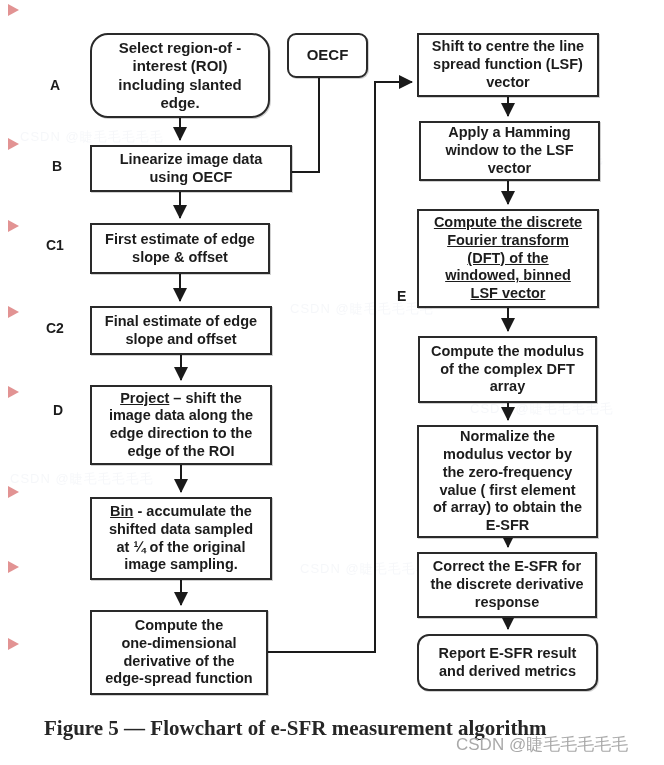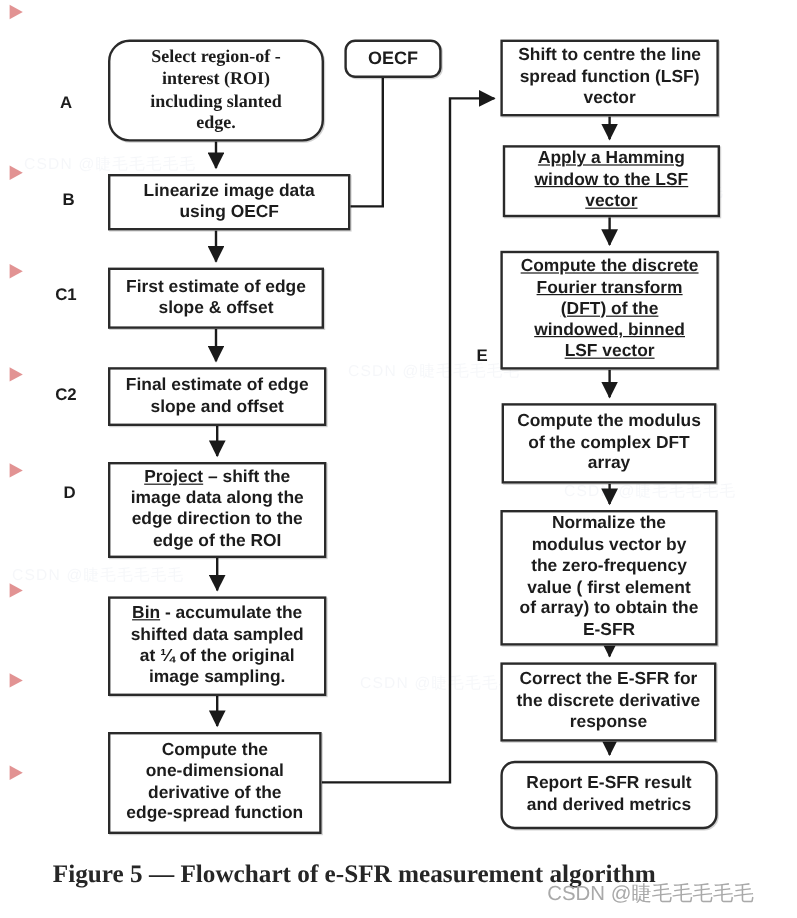--- a/index.html
+++ b/index.html
@@ -11,21 +11,21 @@
   .node{
     position:absolute;box-sizing:border-box;
     border:2px solid #2a2a2a;background:#ffffff;
     display:flex;align-items:center;justify-content:center;
     text-align:center;font-weight:bold;color:#1c1c1c;
     font-size:14.5px;line-height:1.22;padding:4px 6px;
     box-shadow:1px 1px 0 rgba(0,0,0,0.18);
     z-index:3;
   }
   .node span{white-space:pre-line;}
-  .rounded-lg{border-radius:18px;font-family:Liberation Serif, serif;}
+  .rounded-lg{border-radius:18px;}
   .rounded-sm{border-radius:9px;}
   .rounded-md{border-radius:12px;}
   .u{text-decoration:underline;}
   
   .stage-label{
     position:absolute;font-weight:bold;color:#1c1c1c;font-size:14px;
     z-index:3;
   }
   
   .wires{position:absolute;left:0;top:0;z-index:2;}
@@ -106,21 +106,21 @@
   <div class="stage-label" style="left:53px;top:402px;">D</div>
   <div class="stage-label" style="left:397px;top:288px;">E</div>
 
   <div class="node rounded-lg" style="left:90px;top:33px;width:180px;height:85px;font-size:15px;">
     <span>Select region-of -
 interest (ROI)
 including slanted
 edge.</span>
   </div>
 
-  <div class="node rounded-sm" style="left:287px;top:33px;width:81px;height:32px;font-size:15px;">
+  <div class="node rounded-sm" style="left:287px;top:33px;width:81px;height:45px;font-size:15px;">
     <span>OECF</span>
   </div>
 
   <div class="node" style="left:90px;top:145px;width:202px;height:47px;">
     <span>Linearize image data
 using OECF</span>
   </div>
 
   <div class="node" style="left:90px;top:223px;width:180px;height:51px;">
     <span>First estimate of edge
@@ -152,21 +152,21 @@
 derivative of the
 edge-spread function</span>
   </div>
 
   <div class="node" style="left:417px;top:33px;width:182px;height:64px;">
     <span>Shift to centre the line
 spread function (LSF)
 vector</span>
   </div>
 
-  <div class="node" style="left:419px;top:121px;width:181px;height:60px;text-decoration:underline;">
+  <div class="node" style="left:419px;top:121px;width:181px;height:60px;">
     <span>Apply a Hamming
 window to the LSF
 vector</span>
   </div>
 
   <div class="node" style="left:417px;top:209px;width:182px;height:99px;text-decoration:underline;">
     <span>Compute the discrete
 Fourier transform
 (DFT) of the
 windowed, binned

